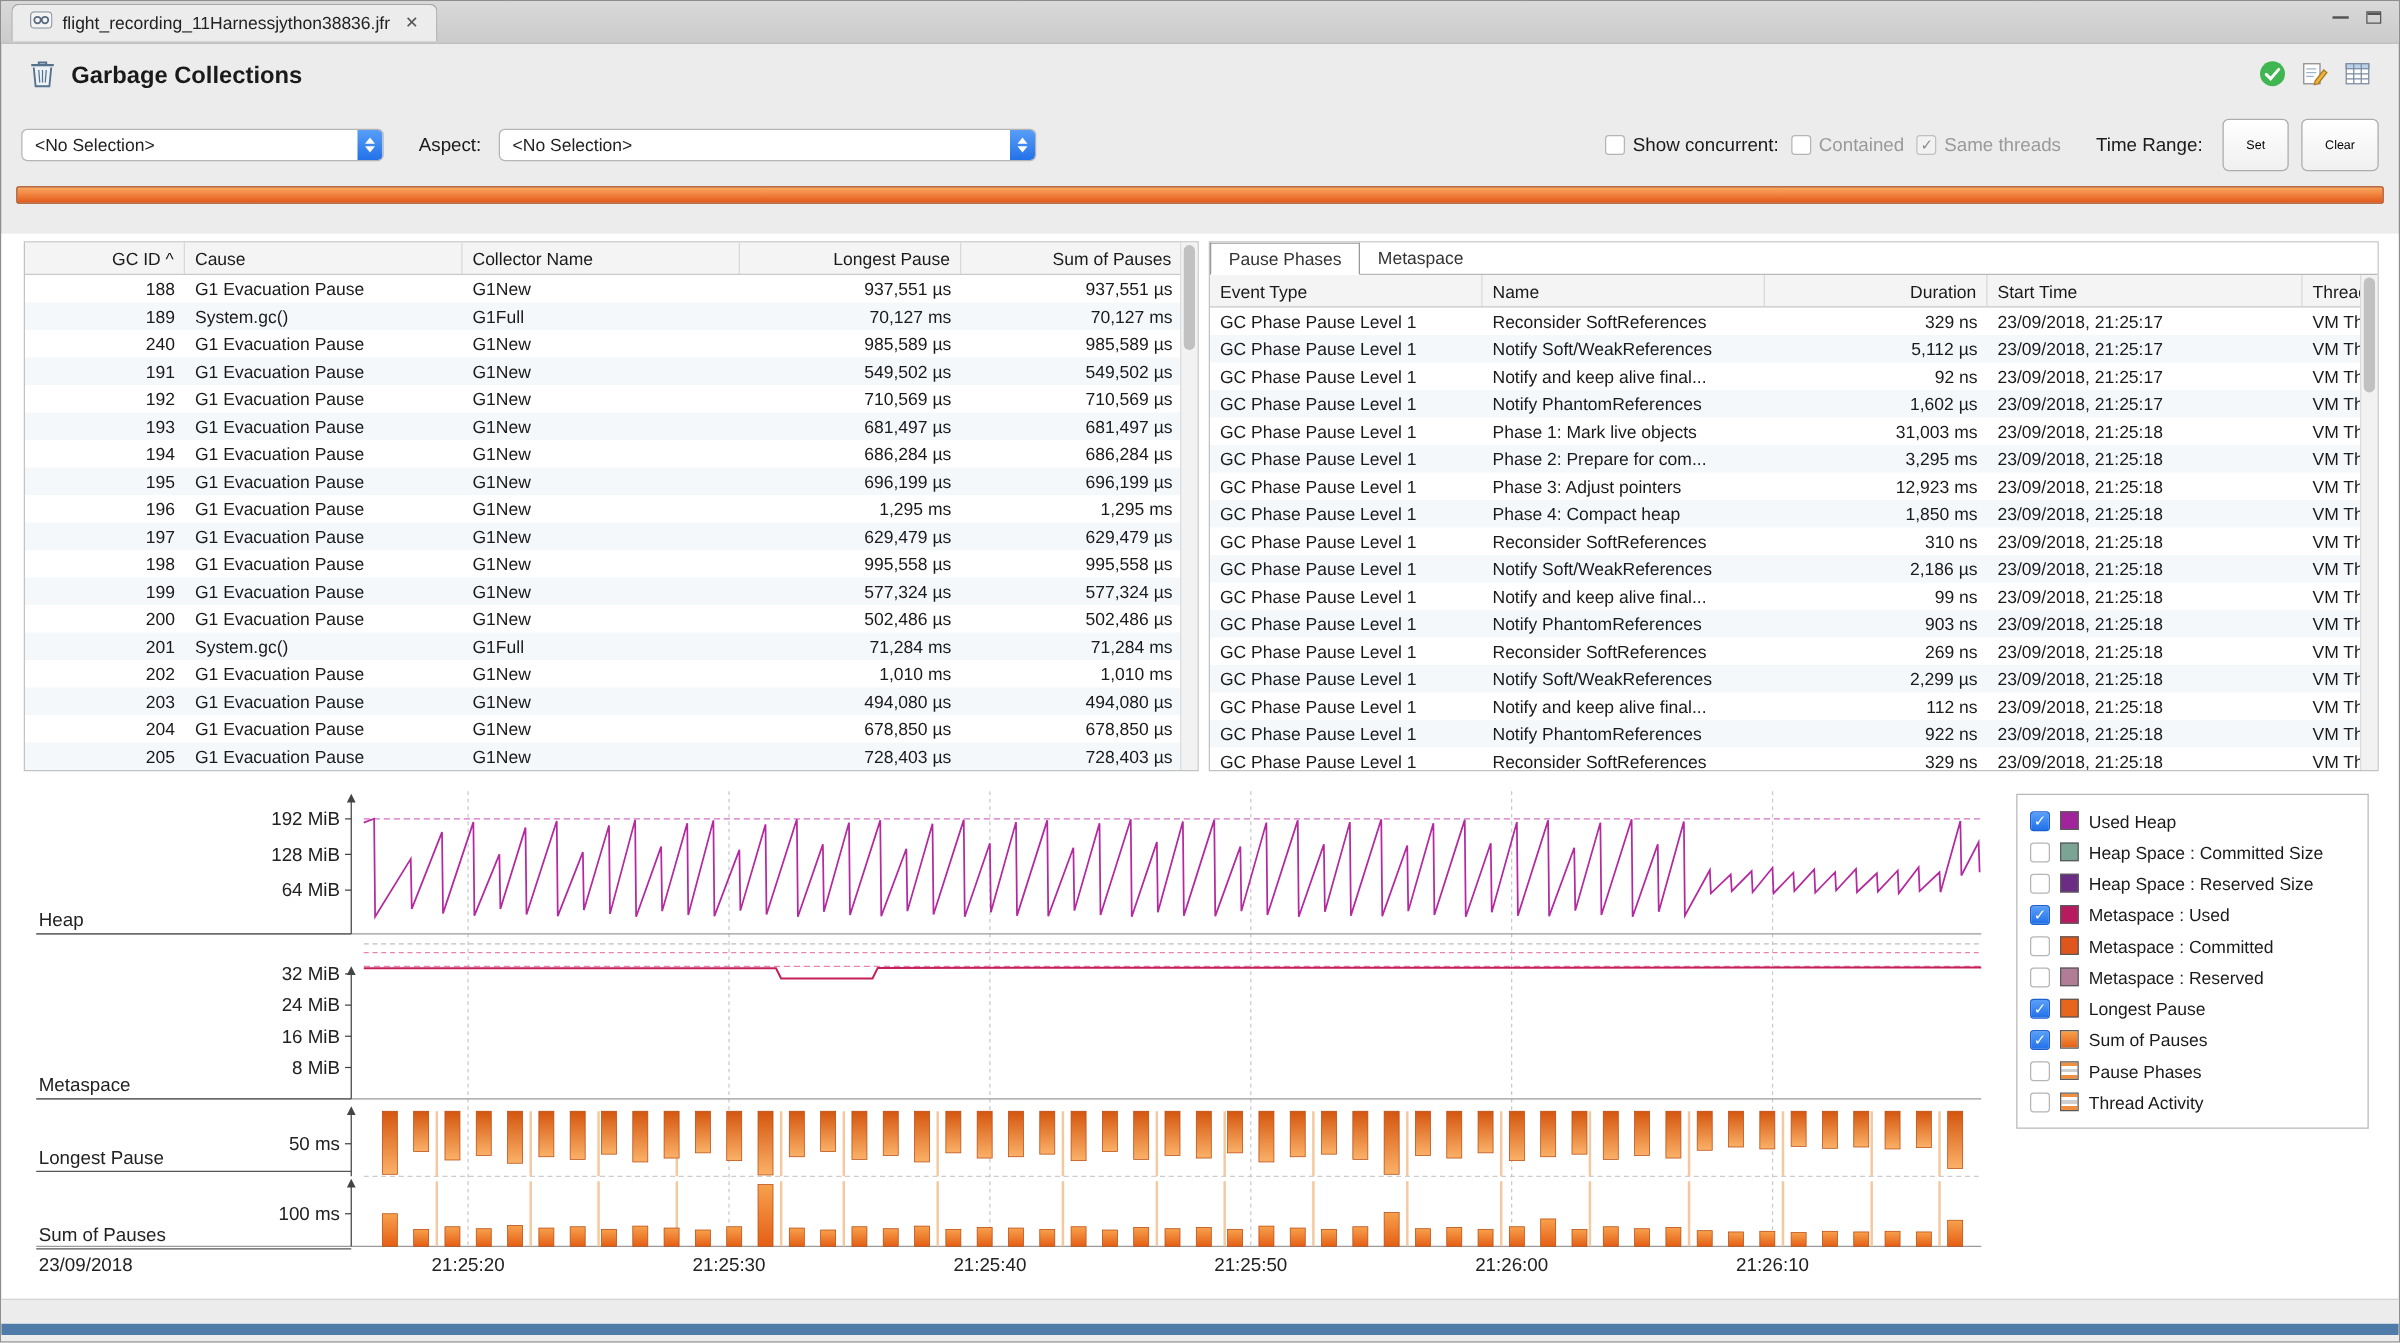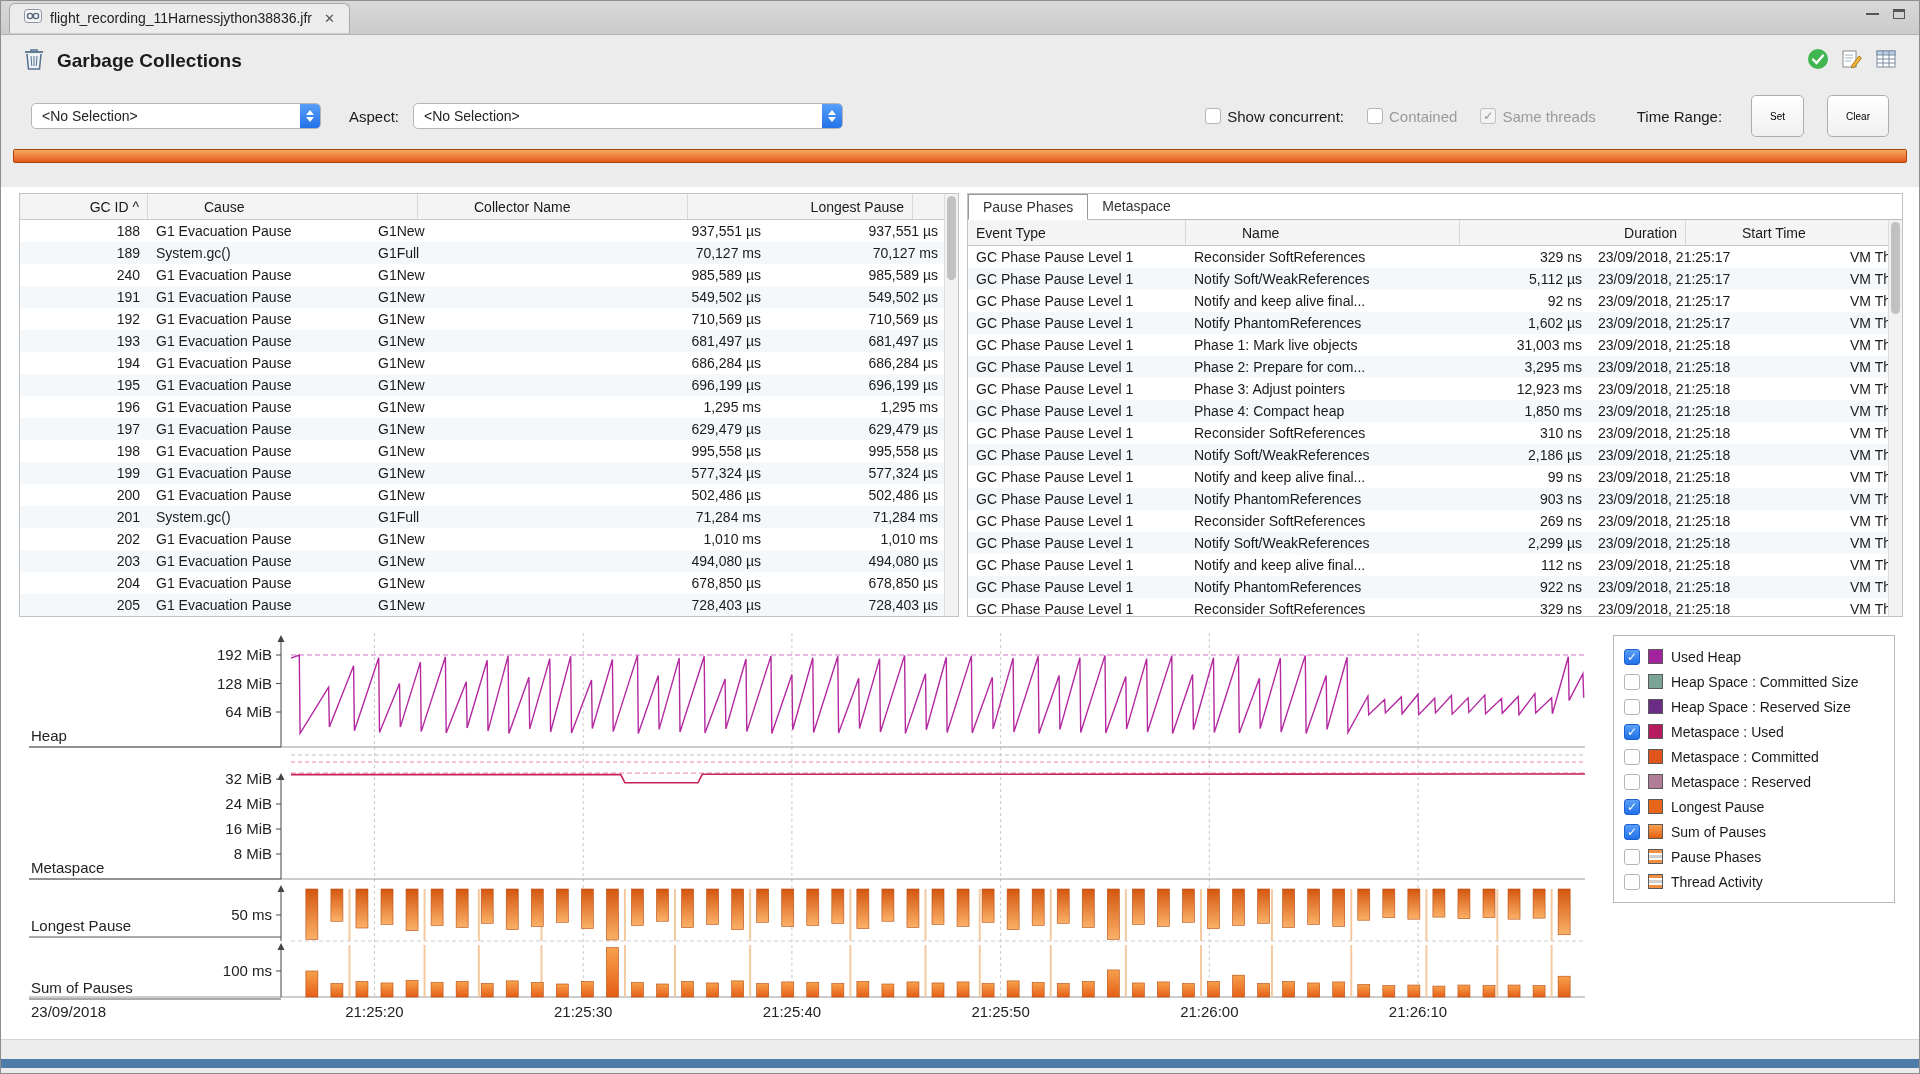--- a/index.html
+++ b/index.html
@@ -17,51 +17,51 @@
   .ic-min { width:13px; height:2px; background:#555; }
   .ic-max { width:12px; height:10px; border:1.5px solid #555; position:relative; }
   .ic-max::before { content:""; position:absolute; left:0; right:0; top:0; height:2px; background:#555; }
 
   
   .header { position:absolute; top:34px; left:0; right:0; height:52px; display:flex; align-items:center; padding:0 22px; }
   .page-title { font-size:19px; font-weight:bold; margin-left:12px; }
   .header-icons { margin-left:auto; display:flex; align-items:center; gap:12px; }
 
   
-  .filterbar { position:absolute; top:86px; left:0; right:0; height:58px; display:flex; align-items:center; padding:0 30px; font-size:15px; }
+  .filterbar { position:absolute; top:86px; left:0; right:0; height:58px; display:flex; align-items:center; padding:0 16px; font-size:15px; }
   .mac-select { display:flex; align-items:center; height:26px; background:#fff; border:1px solid #b5b5b5; border-radius:5px; overflow:hidden; }
   .mac-select .val { flex:1; padding:0 10px; font-size:14px; color:#222; white-space:nowrap; }
   .mac-select .step { width:20px; height:26px; background:linear-gradient(#5aa0f8,#2170e8); display:flex; flex-direction:column; align-items:center; justify-content:center; gap:2px; }
   .step i { width:0; height:0; border-left:4px solid transparent; border-right:4px solid transparent; }
   .step i.up { border-bottom:5px solid #fff; }
   .step i.dn { border-top:5px solid #fff; }
   .sel1 { width:290px; }
   .sel2 { width:430px; }
   .lbl { margin:0 14px 0 28px; }
-  .rt-group { margin-left:auto; display:flex; align-items:center; gap:23px; }
+  .rt-group { margin-left:auto; display:flex; align-items:center; gap:10px; }
   .cb { width:16px; height:16px; border:1px solid #b5b5b5; border-radius:3px; background:#fff; display:inline-flex; align-items:center; justify-content:center; font-size:12px; }
   .cb.checked { background:linear-gradient(#5aa0f8,#2170e8); border-color:#1c5fd0; color:#fff; }
   .cb.checked-dim { background:#f2f2f2; border-color:#c0c0c0; color:#8a8a8a; }
   .dim { color:#9a9a9a; }
   .cb-item { display:flex; align-items:center; gap:6px; }
   .btn { height:42px; padding:0 18px; background:linear-gradient(#ffffff,#f0f0f0); border:1px solid #adadad; border-radius:5px; font-size:10px; }
   .tr-label { font-weight:normal; margin:0 6px 0 18px; }
 
   
   .rangebar { position:absolute; top:148px; left:12px; right:12px; height:14px;
     background:linear-gradient(#fca85f,#e2591a); border:1px solid #a8430c; border-radius:2px; }
 
   
   .content-bg { position:absolute; top:186px; left:0; right:0; bottom:0; background:#fff; }
 
   .panel { position:absolute; top:192px; background:#fff; border:1px solid #c2c2c2; overflow:hidden; font-size:14px; }
   .gc-panel { left:18px; width:940px; height:424px; }
   .ph-panel { left:966px; width:936px; height:424px; }
 
-  .thead { display:grid; height:26px; line-height:26px; background:#f4f4f4; border-bottom:1px solid #c9c9c9;gap:48px; }
+  .thead { display:grid; height:26px; line-height:26px; background:#f4f4f4; border-bottom:1px solid #c9c9c9; }
   .thead .hcell { padding:0 8px; border-right:1px solid #d8d8d8; white-space:nowrap; overflow:hidden; }
   .trow { display:grid; height:22px; line-height:22px; }
   .trow.alt { background:#f5f8fb; }
   .tcell { padding:0 8px; white-space:nowrap; overflow:hidden; }
   .num { text-align:right; }
   .gc-grid { grid-template-columns:128px 222px 222px 177px 177px; }
   .ph-grid { grid-template-columns:218px 226px 178px 252px 48px; }
   .tbody { position:absolute; left:0; right:14px; overflow:hidden; }
   .gc-body { top:26px; bottom:0; }
   .ph-body { top:52px; bottom:0; }

